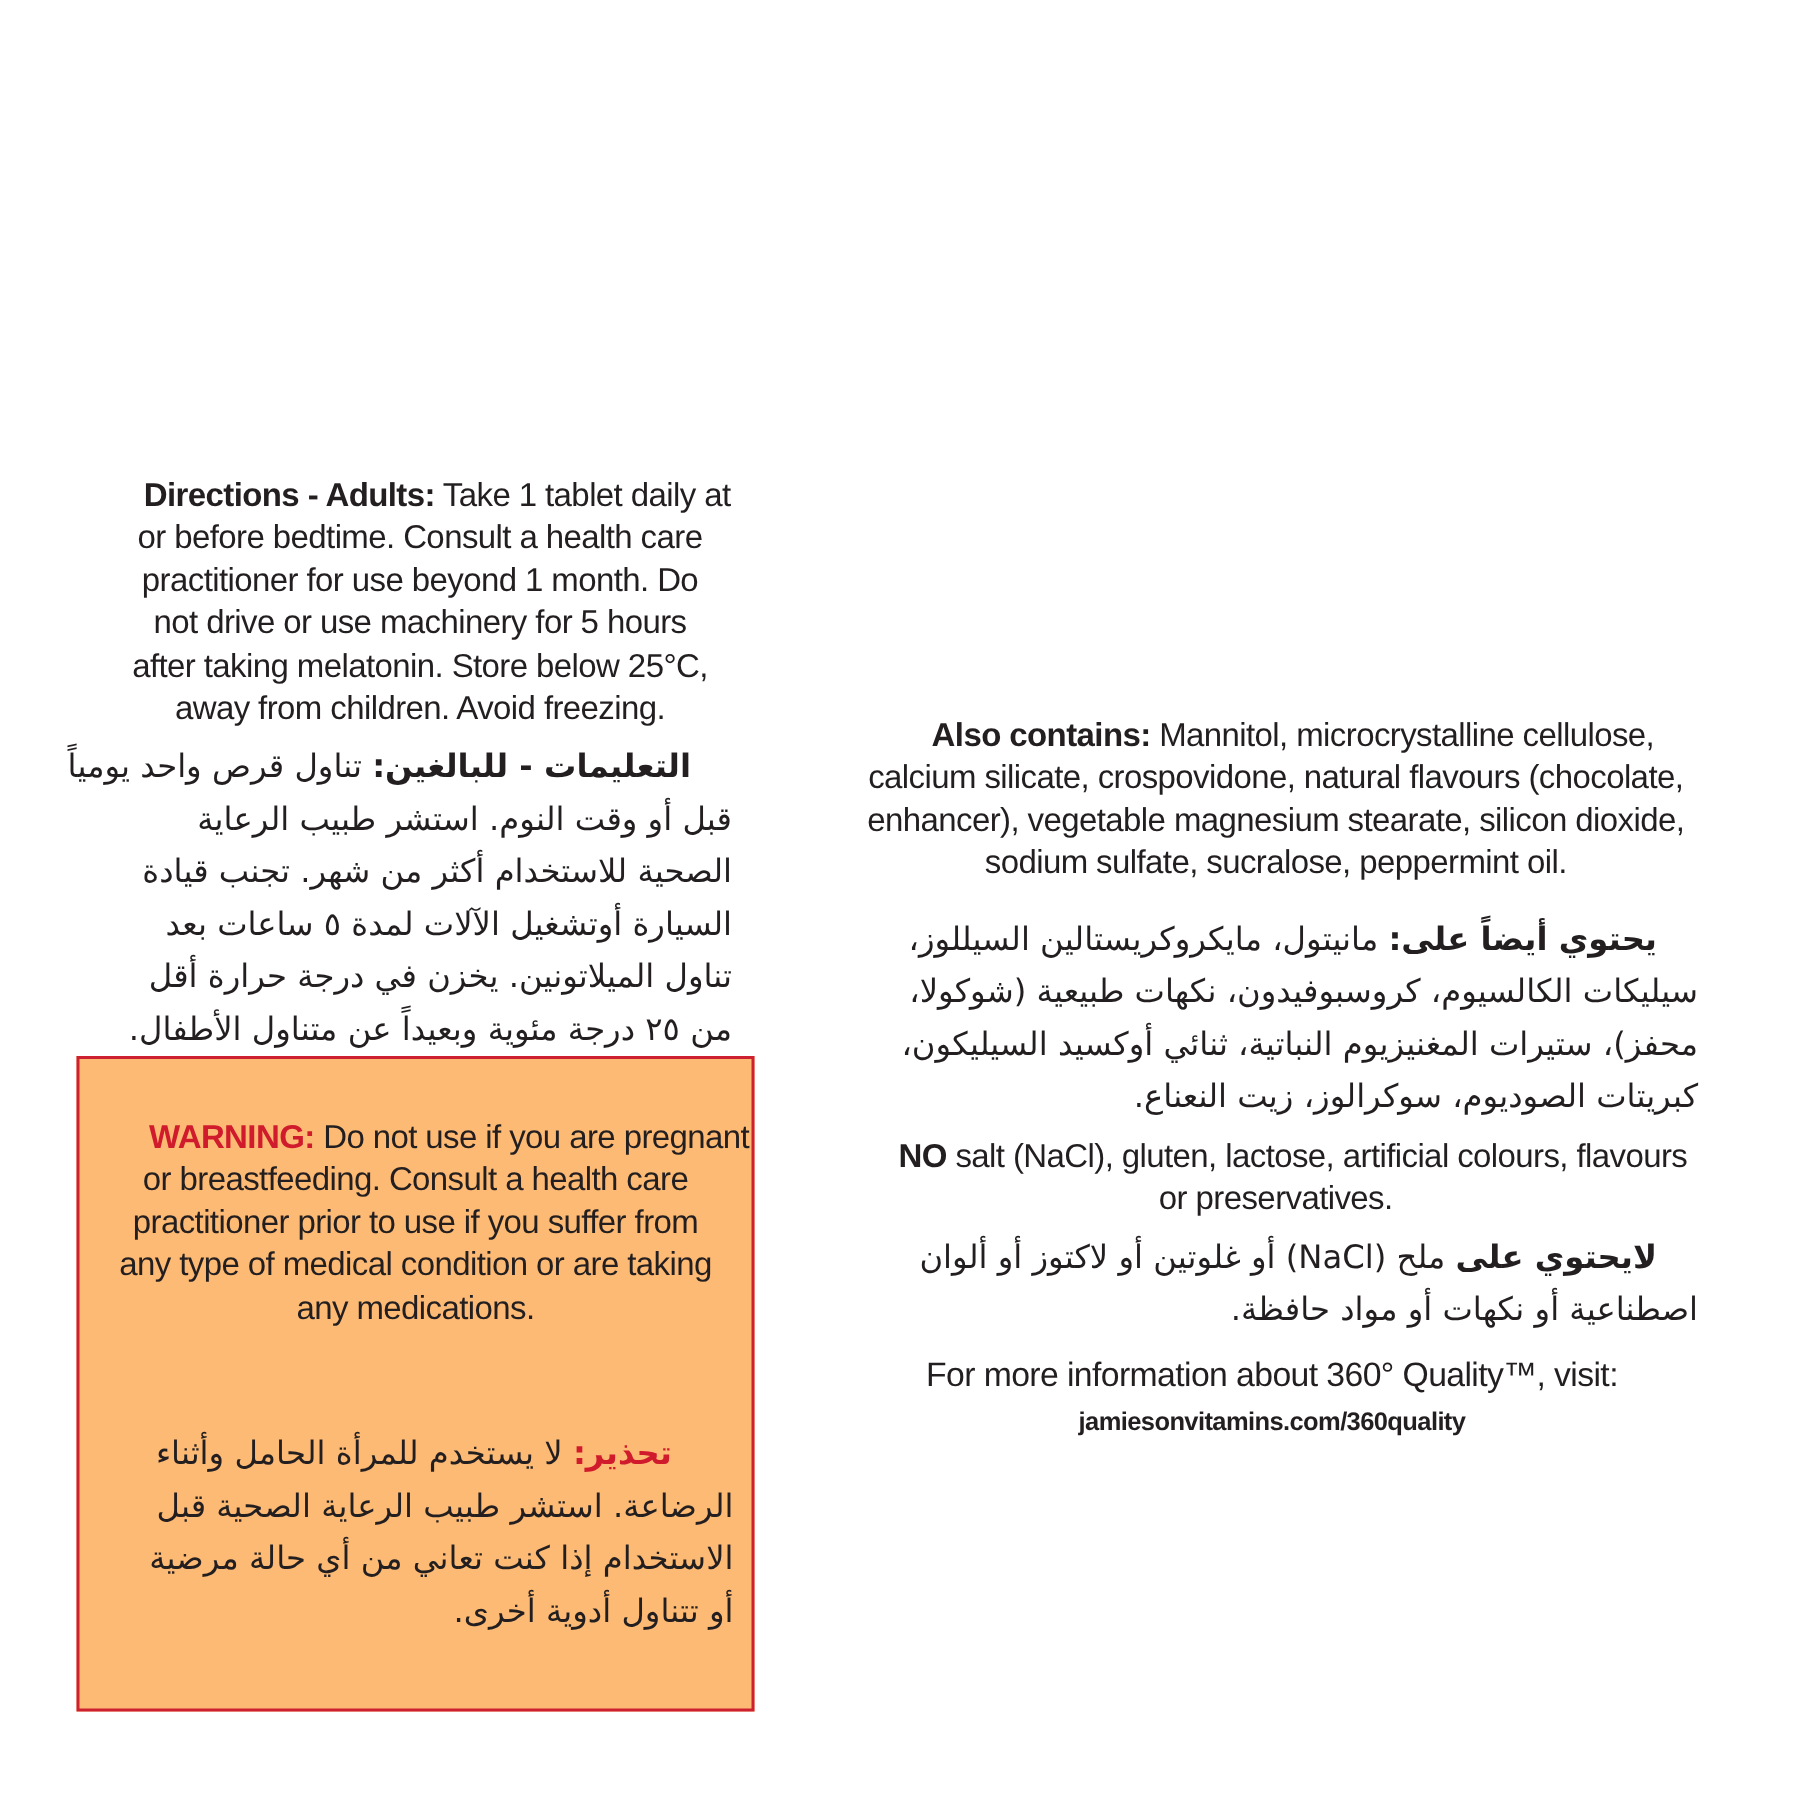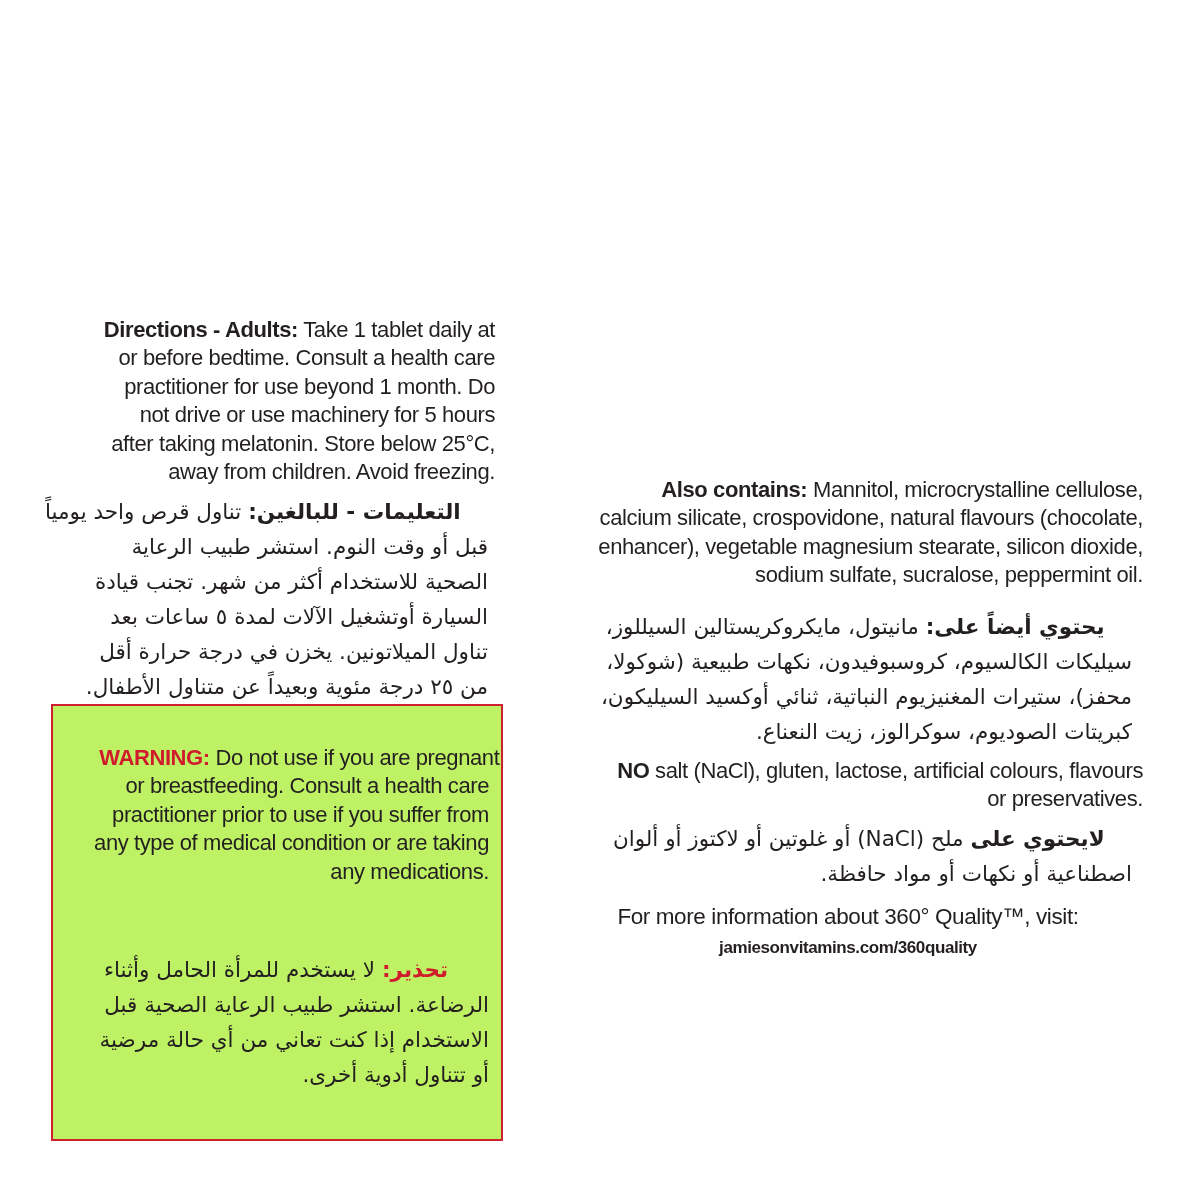--- a/index.html
+++ b/index.html
@@ -11,40 +11,40 @@
     color:#231f20;
   }
   .abs{position:absolute;}
   .en{
     font-family:"Liberation Sans", sans-serif;
     font-size:22px;
     line-height:28.5px;
     letter-spacing:-0.4px;
     white-space:pre;
     color:#231f20;
-    text-align:right;
+    text-align:center;
   }
   .ar{
     font-family:"DejaVu Sans", sans-serif;
     font-size:21.5px;
     line-height:35px;
     white-space:pre;
     direction:rtl;
     color:#231f20;
   }
   .ar-center{text-align:right;}
   .ar-right{text-align:right;}
   b{font-weight:bold;}
   .red{color:#d01b2c;}
   .warning-box{
     left:51px;top:704px;width:452px;
     border:2.5px solid #cd2132;
     padding:9px 12px 12px 12px;
     box-sizing:border-box;
-    background:#bef264;
+    background:#fdba74;
   }
   .tablet-box{
     left:543px;top:280px;width:612px;height:156px;
     background:#eef4f0;
     padding:11px 15px;
     box-sizing:border-box;
   }
   .leader-row{
     display:flex;
     align-items:baseline;

